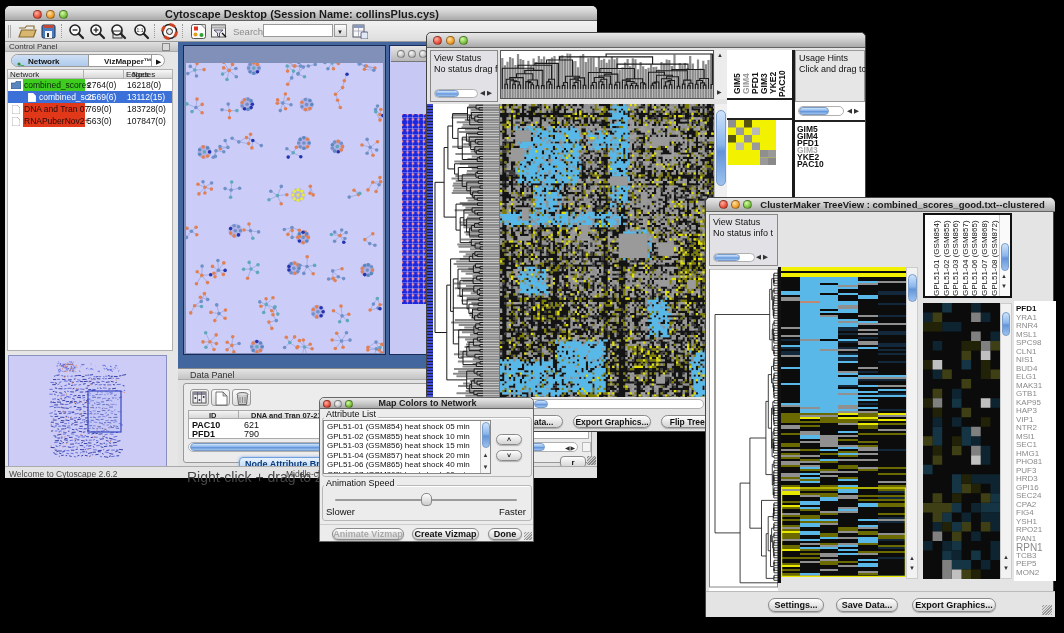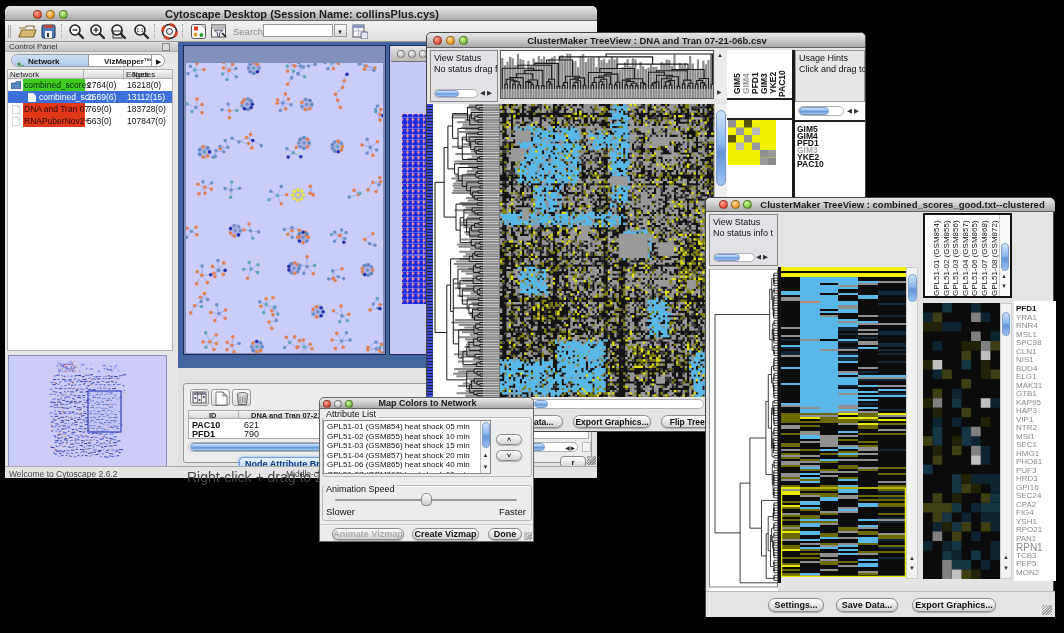--- a/index.html
+++ b/index.html
@@ -591,20 +591,23 @@
      <div class="a" style="left:1px;top:0;width:68px;height:16px;background:linear-gradient(#e6e6e6,#b8b8b8);border-bottom:1px solid #777;">
        <div class="tl gry" style="left:6px;top:4px;width:8px;height:8px;"></div>
        <div class="tl gry" style="left:17px;top:4px;width:8px;height:8px;"></div>
        <div class="tl gry" style="left:28px;top:4px;width:8px;height:8px;"></div>
      </div>
      <div class="a" style="left:12px;top:68px;width:34px;height:190px;background-color:#1c28e0;background-image:radial-gradient(circle,#ff9090 1.1px,rgba(0,0,0,0) 1.6px),repeating-linear-gradient(0deg,rgba(0,0,0,0) 0 4.5px,rgba(200,210,255,.35) 4.5px 5.5px),repeating-linear-gradient(90deg,rgba(0,0,0,0) 0 4.5px,rgba(200,210,255,.35) 4.5px 5.5px);background-size:5.5px 5.5px,auto,auto;background-position:2.7px 2.7px,0 0,0 0;"></div>
    </div>
  </div>
 
  <div class="a" style="left:173px;top:362px;width:419px;height:98px;background:#e2e2e2;">
+   <div class="a" style="left:0;top:0;width:419px;height:12px;background:linear-gradient(#e4e4e4,#c4c4c4);border-bottom:1px solid #aaa;border-top:1px solid #888;">
+     <div class="t" style="left:12px;top:2px;font-size:9px;color:#333;">Data Panel</div>
+   </div>
    <div class="a" style="left:5px;top:15px;width:409px;height:80px;background:#ececec;border:1px solid #999;border-radius:3px;">
      <div class="a" style="left:6px;top:5px;width:19px;height:17px;background:linear-gradient(#fafafa,#ddd);border:1px solid #999;border-radius:3px;">
        <svg width="17" height="15" style="margin:1px;">
             <rect x="1" y="1" width="13" height="11" fill="#eee" stroke="#555"></rect>
             <rect x="1" y="1" width="13" height="3" fill="#889"></rect>
             <line x1="5.5" y1="1" x2="5.5" y2="12" stroke="#555" stroke-width="0.7"></line>
             <line x1="9.5" y1="1" x2="9.5" y2="12" stroke="#555" stroke-width="0.7"></line>
             <circle cx="3.3" cy="7" r="1" fill="#336"></circle>
             <circle cx="7.5" cy="9" r="1" fill="#336"></circle>
             <circle cx="11.7" cy="6" r="1" fill="#336"></circle>
@@ -652,21 +655,20 @@
    <div class="t" style="left:281px;top:3px;font-size:8.5px;color:#444;">Middle-click + drag to PAN</div>
  </div>
  <div class="a" style="right:1px;bottom:13px;width:9px;height:9px;background:repeating-linear-gradient(135deg,#ccc 0 1px,#888 1px 2px);"></div>
 </div>
 
 <div class="a" style="left:426px;top:32px;width:440px;height:400px;background:#e4e4e4;border:1px solid #444;border-radius:5px 5px 0 0;">
  <div class="tb" style="left:0;top:0;width:438px;height:15px;"></div>
  <div class="tl red" style="left:6px;top:3px;width:9px;height:9px;"></div>
  <div class="tl org" style="left:19px;top:3px;width:9px;height:9px;"></div>
  <div class="tl grn" style="left:32px;top:3px;width:9px;height:9px;"></div>
- <div class="t" style="left:60px;top:3px;width:320px;text-align:center;font-size:9.5px;font-weight:bold;color:#1a1a1a;">ClusterMaker TreeView : DNA and Tran 07-21-06b.csv</div>
 
  <div class="a" style="left:3px;top:17px;width:68px;height:52px;background:#e2e2e6;border:1px solid #888;">
    <div class="t" style="left:3px;top:3px;font-size:9px;color:#111;">View Status</div>
    <div class="t" style="left:3px;top:14px;font-size:9px;color:#111;">No status drag f</div>
    <div class="strack" style="left:3px;top:38px;width:44px;height:9px;"></div>
    <div class="pill" style="left:4px;top:39px;width:24px;height:7px;"></div>
    <div class="arr" style="left:49px;top:38px;font-size:6.5px;letter-spacing:2px;">◀▶</div>
  </div>
 
  <div class="a" style="left:73px;top:17px;width:214px;height:49px;border:1px solid #555;background:#fff;overflow:hidden;"><svg width="214" height="49">
@@ -892,21 +894,21 @@
    <div class="t" style="left:3px;top:49.5px;font-size:8px;color:#111;">GPL51-07 (GSM868) heat shock 60 min</div>
    <div class="a" style="left:156px;top:0;width:11px;height:54px;background:#f4f4f4;border-left:1px solid #bbb;">
      <div class="pill" style="left:1px;top:1px;width:8px;height:26px;"></div>
      <div class="arr" style="left:1.5px;top:31px;font-size:6px;">▲</div>
      <div class="arr" style="left:1.5px;top:43px;font-size:6px;">▼</div>
    </div>
  </div>
  <div class="btn" style="left:176px;top:36px;width:26px;height:11px;font-size:7px;line-height:10px;">˄</div>
  <div class="btn" style="left:176px;top:52px;width:26px;height:11px;font-size:7px;line-height:10px;">˅</div>
  <div class="etch" style="left:2px;top:87px;width:210px;height:36px;"></div>
- <div class="t" style="left:4px;top:81px;font-size:9px;color:#111;background:#ececec;padding:0 2px;margin-top:6px;">Animation Speed</div>
+ <div class="t" style="left:4px;top:81px;font-size:9px;color:#111;background:#ececec;padding:0 2px;">Animation Speed</div>
  <div class="a" style="left:15px;top:101px;width:182px;height:2px;background:#9a9a9a;border-radius:2px;"></div>
  <div class="a" style="left:101px;top:95px;width:11px;height:13px;background:linear-gradient(#fdfdfd,#ccc);border:1px solid #888;border-radius:5px 5px 4px 4px;"></div>
  <div class="t" style="left:6px;top:109px;font-size:9.5px;color:#111;">Slower</div>
  <div class="t" style="left:179px;top:109px;font-size:9.5px;color:#111;">Faster</div>
  <div class="a" style="left:0;top:126px;width:213px;height:1px;background:#ccc;"></div>
  <div class="btn" style="left:12px;top:130px;width:72px;height:12px;font-size:9px;line-height:11px;color:#aaa;">Animate Vizmap</div>
  <div class="btn" style="left:92px;top:130px;width:67px;height:12px;font-size:9px;line-height:11px;">Create Vizmap</div>
  <div class="btn" style="left:168px;top:130px;width:34px;height:12px;font-size:9px;line-height:11px;">Done</div>
  <div class="a" style="right:1px;bottom:1px;width:8px;height:8px;background:repeating-linear-gradient(135deg,#ddd 0 1px,#999 1px 2px);"></div>
 </div>

